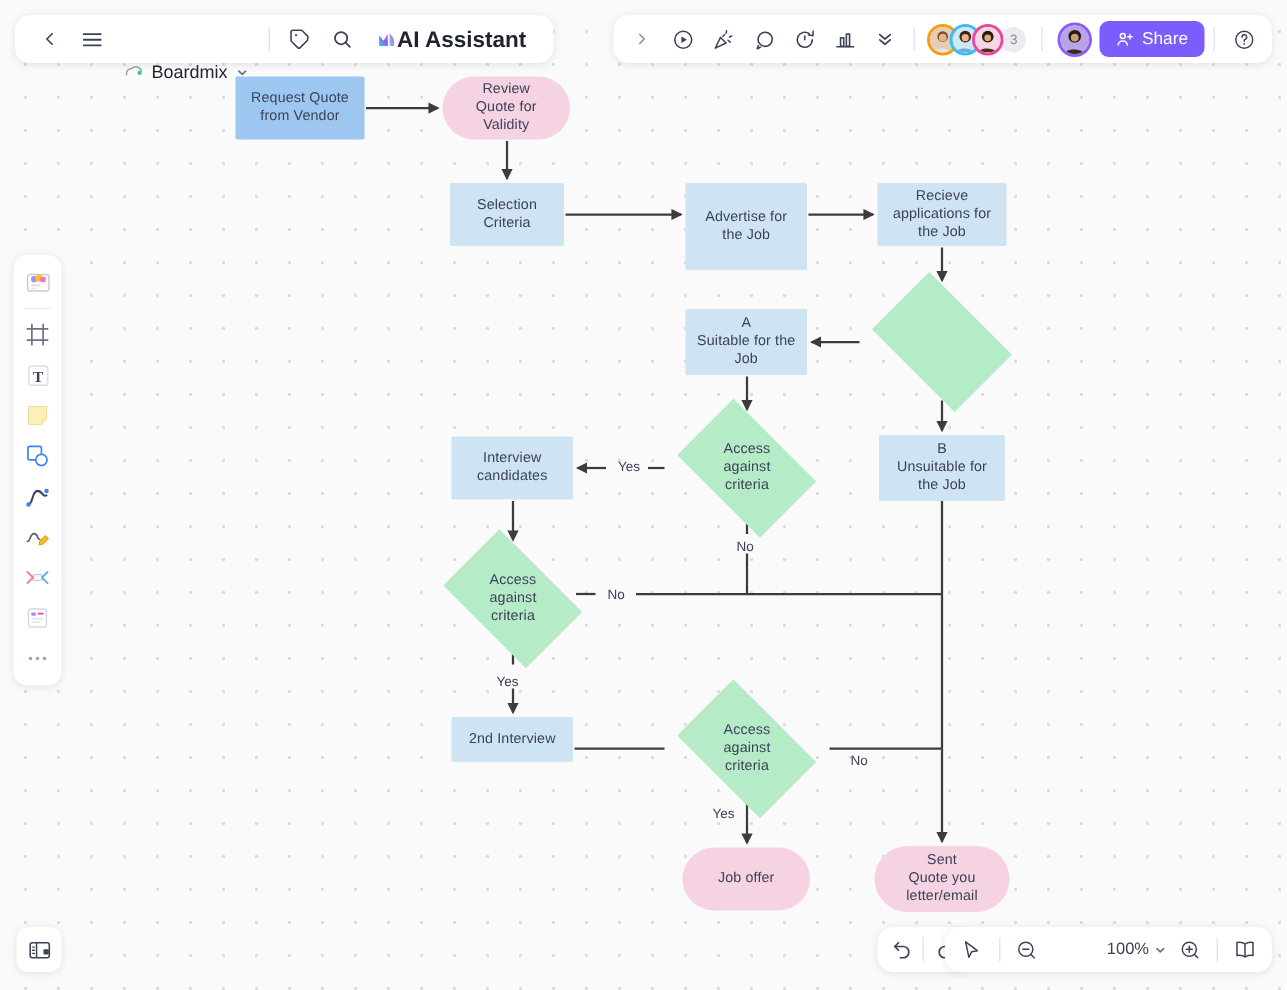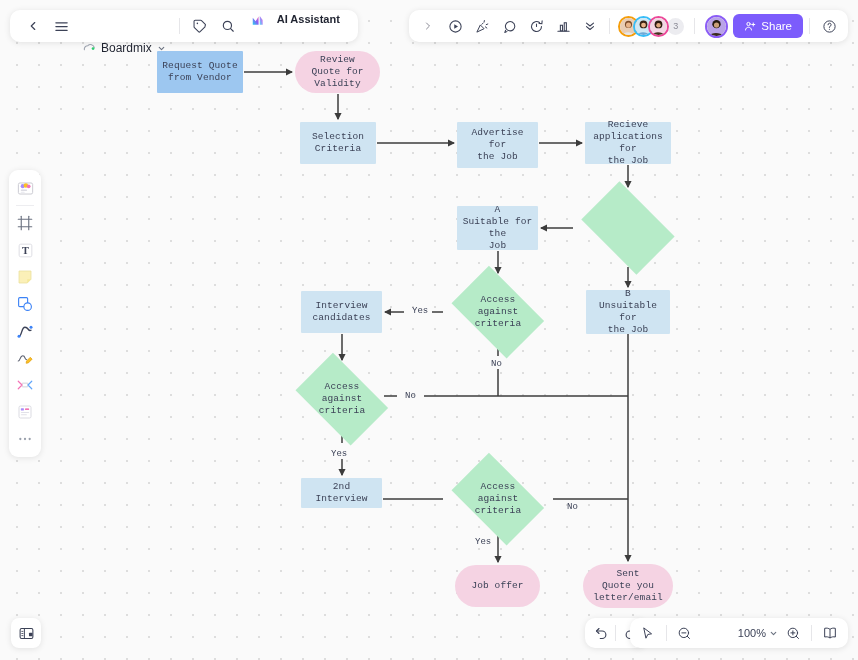--- a/index.html
+++ b/index.html
@@ -11,21 +11,20 @@
   }
   #app { position: relative; width: 858px; height: 660px; }
 
   
   #canvas {
     position: absolute; inset: 0;
     background-color: #fafafa;
     background-image: radial-gradient(circle, #dddddd 1px, transparent 1.2px);
     background-size: 22px 22px;
     background-position: 6px 10px;
-    font-family: Liberation Mono, monospace;
   }
   #flow { position: absolute; inset: 0; }
 
   .node {
     position: absolute;
     display: flex; align-items: center; justify-content: center;
     text-align: center;
     font-size: 9.5px;
     line-height: 12px;
     color: #3c4257;
@@ -78,23 +77,23 @@
   }
   .vsep { width: 1px; height: 16px; background: #e6e6e9; margin: 0 5px; }
 
   .brand {
     display: flex; align-items: center; gap: 5px;
     padding: 0 6px; height: 26px; border-radius: 6px; cursor: pointer;
     font-size: 12px; color: #1f2330; margin-top: 44px;
   }
 
   .ai-btn {
-    display: flex; gap: 12px;
+    display: flex; align-items: center; gap: 0;
     padding: 0 8px; height: 26px; border-radius: 6px; cursor: pointer;
-    font-size: 11px; color: #1f2330; font-weight: 600;
+    font-size: 15px; color: #1f2330; font-weight: 600;
   }
 
   .avatars { display: flex; align-items: center; padding: 0 2px; }
   .av {
     width: 21px; height: 21px; border-radius: 50%;
     border: 2px solid #fff; margin-left: -6px;
     background-size: cover;
     position: relative;
     overflow: hidden;
   }
@@ -203,21 +202,21 @@
     </svg>
 
     <div id="nodes">
         <div class="node rect" style="left: 157px; top: 51px; width: 86px; height: 42px; background: rgb(157, 199, 240);"><span>Request Quote
 from Vendor</span></div>
         <div class="node round" style="left: 295px; top: 51px; width: 85px; height: 42px; background: rgb(245, 211, 227); text-align: center;"><span>Review
 Quote for
 Validity</span></div>
         <div class="node rect" style="left: 300px; top: 122px; width: 76px; height: 42px; background: rgb(207, 228, 242);"><span>Selection
 Criteria</span></div>
-        <div class="node rect" style="left: 457px; top: 122px; width: 81px; height: 46px; background: rgb(207, 228, 242);"><span>Advertise for
+        <div class="node rect" style="left: 457px; top: 122px; width: 81px; height: 58px; background: rgb(207, 228, 242);"><span>Advertise for
 the Job</span></div>
         <div class="node rect" style="left: 585px; top: 122px; width: 86px; height: 42px; background: rgb(207, 228, 242);"><span>Recieve
 applications for
 the Job</span></div>
         <div class="node diamond" style="left: 573px; top: 190px; width: 110px; height: 76px;"><div class="dwrap"><div class="dshape" style="background: rgb(182, 235, 200);"></div></div></div>
         <div class="node rect" style="left: 457px; top: 206px; width: 81px; height: 44px; background: rgb(207, 228, 242);"><span>A
 Suitable for the
 Job</span></div>
         <div class="node rect" style="left: 586px; top: 290px; width: 84px; height: 44px; background: rgb(207, 228, 242);"><span>B
 Unsuitable for

